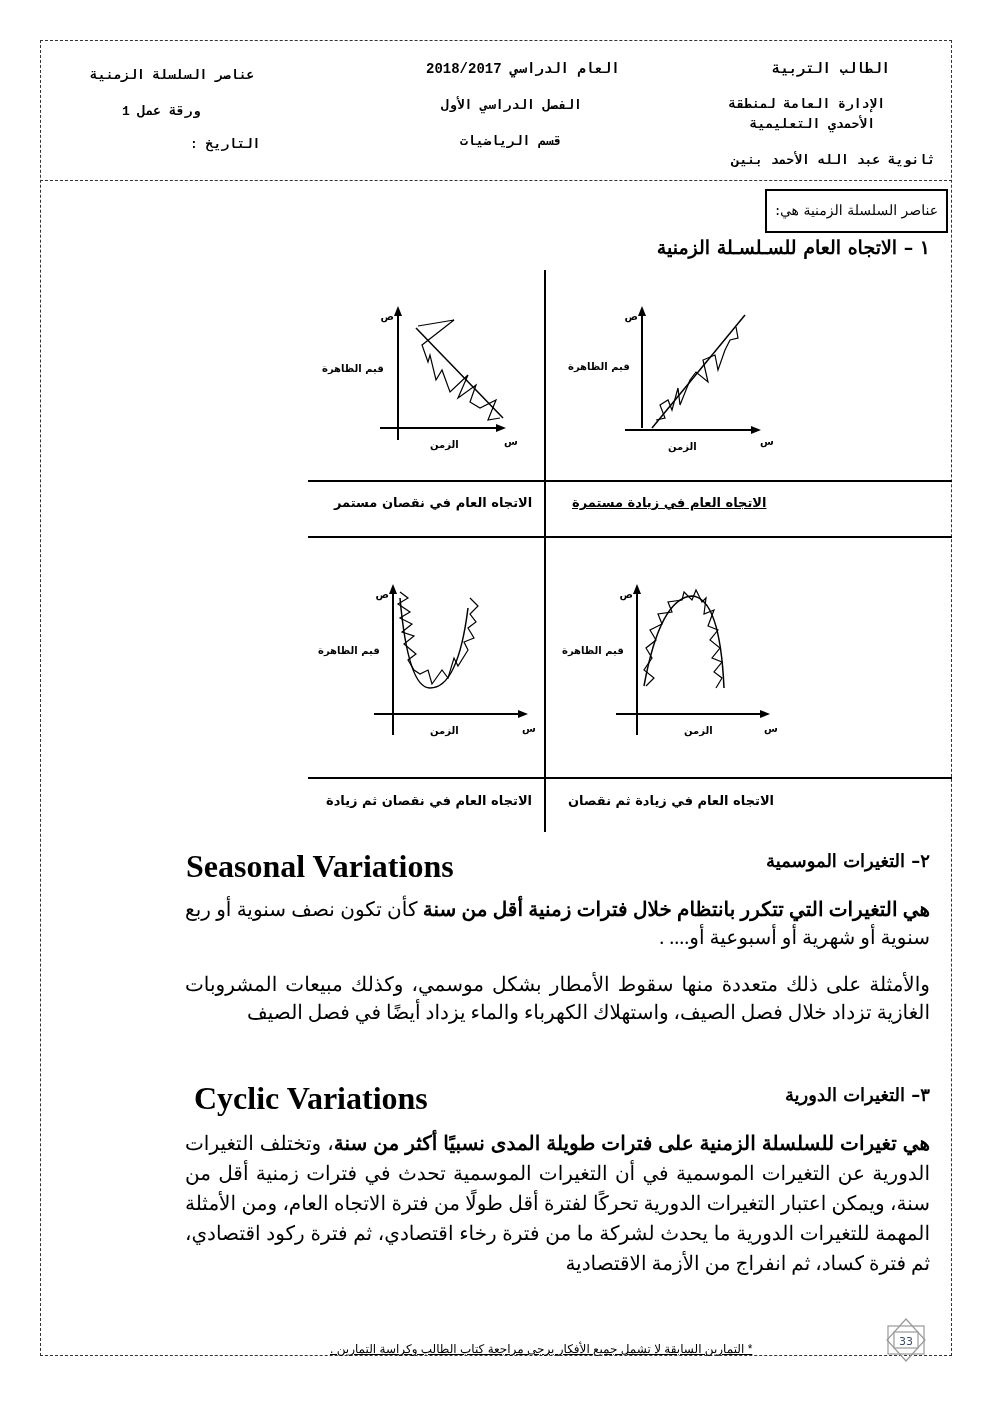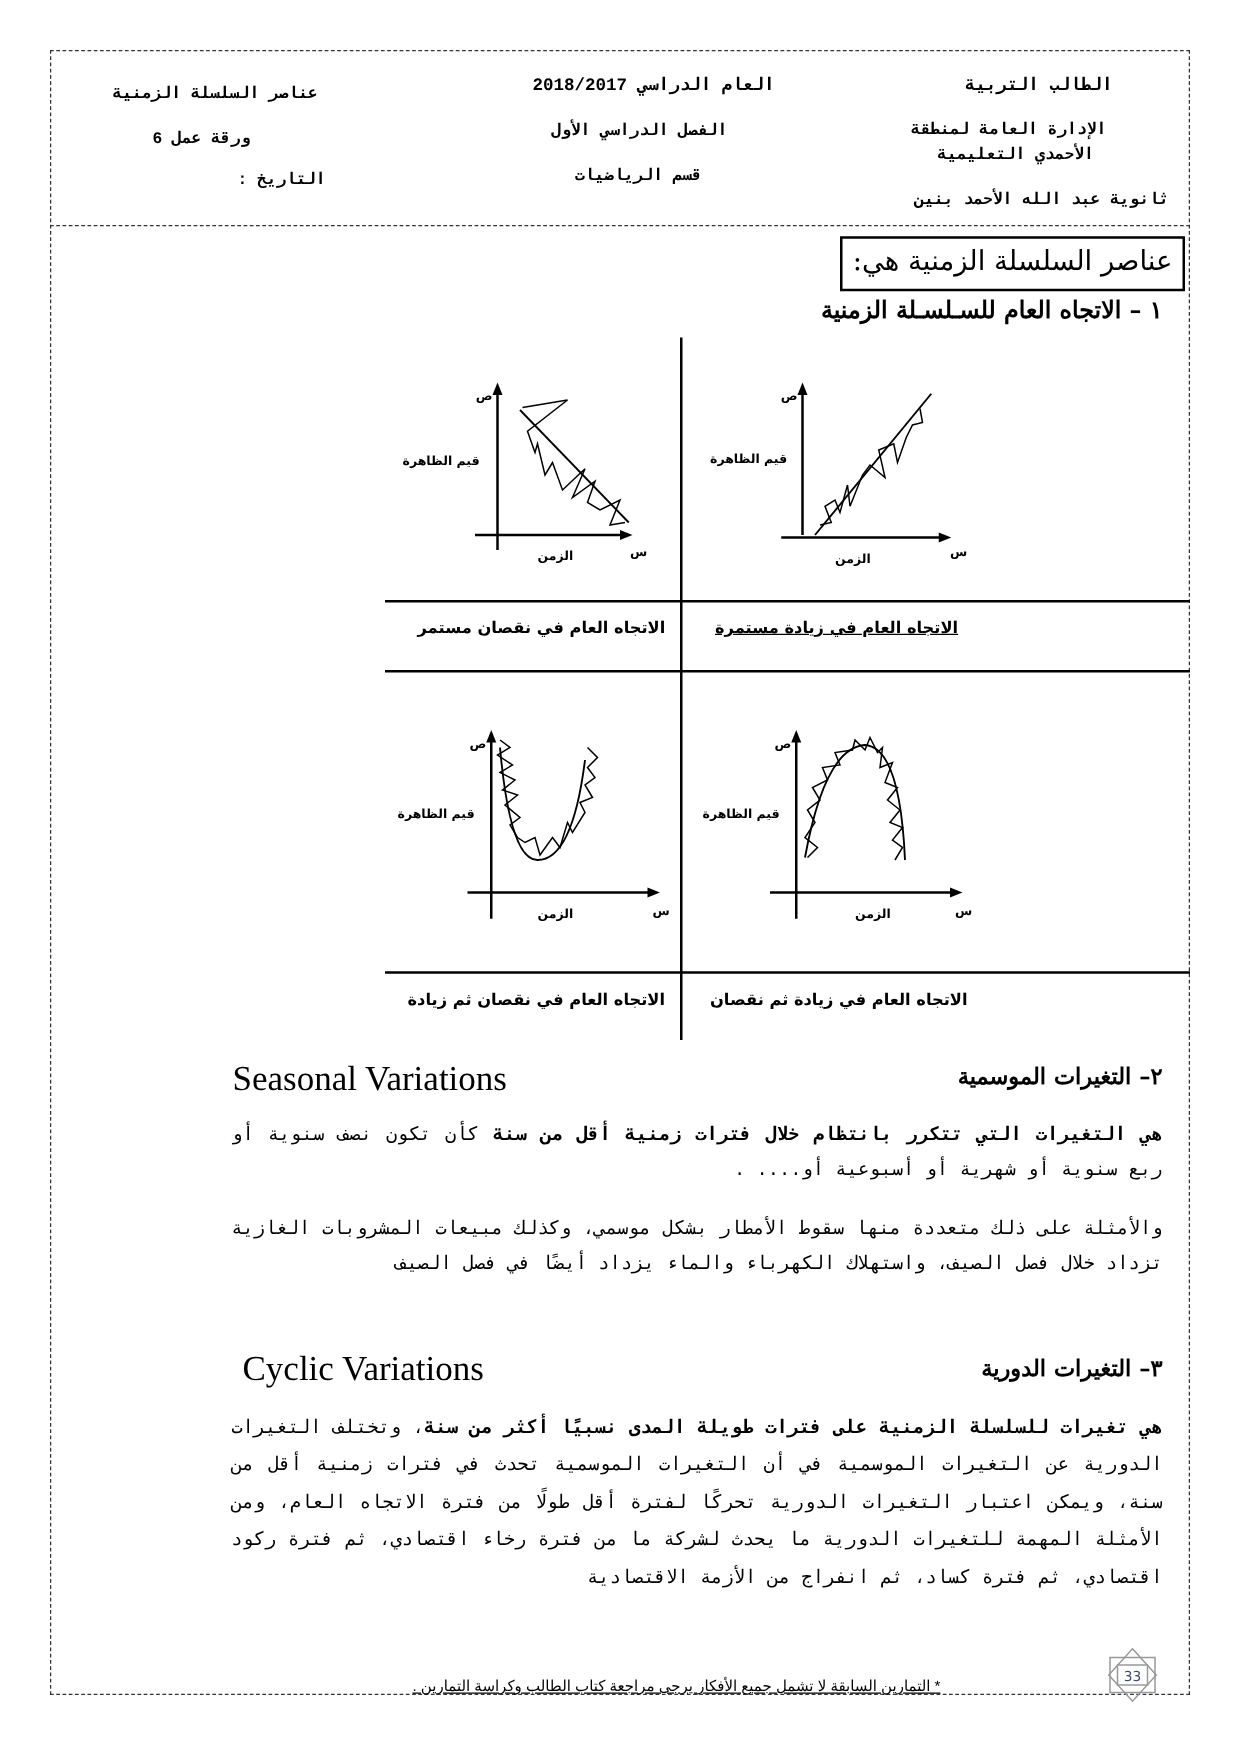--- a/index.html
+++ b/index.html
@@ -1,24 +1,24 @@
 <!DOCTYPE html>
 <html><head>
 <meta charset="utf-8">
 <style>
   html, body { margin: 0; padding: 0; background: #ffffff; }
   body { width: 992px; height: 1403px; position: relative; overflow: hidden; font-family: "DejaVu Sans", sans-serif; color: #000; }
   .frame { position: absolute; left: 40px; top: 40px; width: 912px; height: 1316px; border: 1px dashed #333; box-sizing: border-box; }
   .hdr-sep { position: absolute; left: 40px; top: 180px; width: 912px; border-top: 1px dashed #333; }
   .t { position: absolute; white-space: nowrap; direction: rtl; }
   .hdr { font-family: Liberation Mono, monospace; font-weight: bold; font-size: 13px; }
-  .title-box { position: absolute; right: 44px; top: 189px; height: 40px; border: 2px solid #000; padding: 0 8px; font-family: "DejaVu Serif", serif; font-size: 22px; line-height: 38px; direction: rtl; white-space: nowrap; }
+  .title-box { position: absolute; right: 44px; top: 189px; height: 40px; border: 2px solid #000; padding: 0 8px; font-family: "DejaVu Serif", serif; font-size: 14px; line-height: 38px; direction: rtl; white-space: nowrap; }
   .sec-h { font-family: "DejaVu Serif", serif; font-weight: bold; font-size: 18px; }
-  .en-h { position: absolute; font-family: "Liberation Serif", serif; font-weight: normal; font-size: 28px; white-space: nowrap; }
-  .para { position: absolute; right: 62px; width: 745px; direction: rtl; text-align: justify; text-align-last: right; font-family: Liberation Mono, monospace; font-size: 15px; line-height: 28px; }
+  .en-h { position: absolute; font-family: "Liberation Serif", serif; font-weight: bold; font-size: 32px; white-space: nowrap; }
+  .para { position: absolute; right: 62px; width: 745px; direction: rtl; text-align: justify; text-align-last: right; font-family: Liberation Serif, serif; font-size: 20px; line-height: 28px; }
   .para b { font-weight: bold; }
   .grid-line { position: absolute; background: #000; }
   .cap { position: absolute; direction: rtl; white-space: nowrap; font-family: "DejaVu Sans", sans-serif; font-weight: bold; font-size: 13px; }
   svg.plot { position: absolute; overflow: visible; }
   svg.plot text { font-family: "DejaVu Sans", sans-serif; font-weight: bold; font-size: 10px; }
   .footnote { position: absolute; left: 330px; top: 1342px; direction: rtl; white-space: nowrap; font-family: "Liberation Sans", sans-serif; font-size: 12px; text-decoration: underline; }
   .badge { position: absolute; left: 878px; top: 1318px; width: 56px; height: 44px; }
 </style>
 </head>
 <body>
@@ -29,21 +29,21 @@
 <div class="t hdr" style="right:102px;top:60px;font-size:14px;">الطالب التربية</div>
 <div class="t hdr" style="right:107px;top:96px;">الإدارة العامة لمنطقة</div>
 <div class="t hdr" style="right:117px;top:116px;">الأحمدي التعليمية</div>
 <div class="t hdr" style="right:57px;top:152px;">ثانوية عبد الله الأحمد بنين</div>
 
 <div class="t hdr" style="left:426px;top:60px;font-size:14px;text-align:center;">العام الدراسي 2018/2017</div>
 <div class="t hdr" style="left:441px;top:97px;">الفصل الدراسي الأول</div>
 <div class="t hdr" style="left:460px;top:133px;">قسم الرياضيات</div>
 
 <div class="t hdr" style="left:90px;top:67px;">عناصر السلسلة الزمنية</div>
-<div class="t hdr" style="left:122px;top:103px;">ورقة عمل 6</div>
+<div class="t hdr" style="left:122px;top:103px;">ورقة عمل 1</div>
 <div class="t hdr" style="left:190px;top:136px;">التاريخ :</div>
 
 <div class="title-box">عناصر السلسلة الزمنية هي:</div>
 
 <div class="t sec-h" style="right:62px;top:236px;font-size:19px;">١ – الاتجاه العام للسـلسـلة الزمنية</div>
 
 <div class="grid-line" style="left:544px;top:270px;width:2px;height:562px;"></div>
 <div class="grid-line" style="left:308px;top:480px;width:644px;height:1.5px;"></div>
 <div class="grid-line" style="left:308px;top:536px;width:644px;height:1.5px;"></div>
 <div class="grid-line" style="left:308px;top:777px;width:644px;height:1.5px;"></div>

